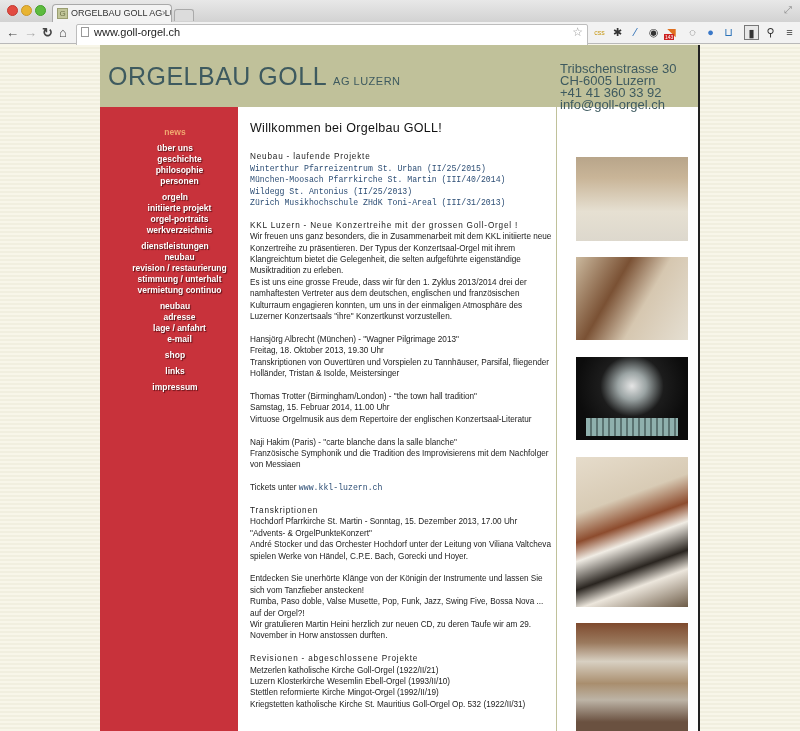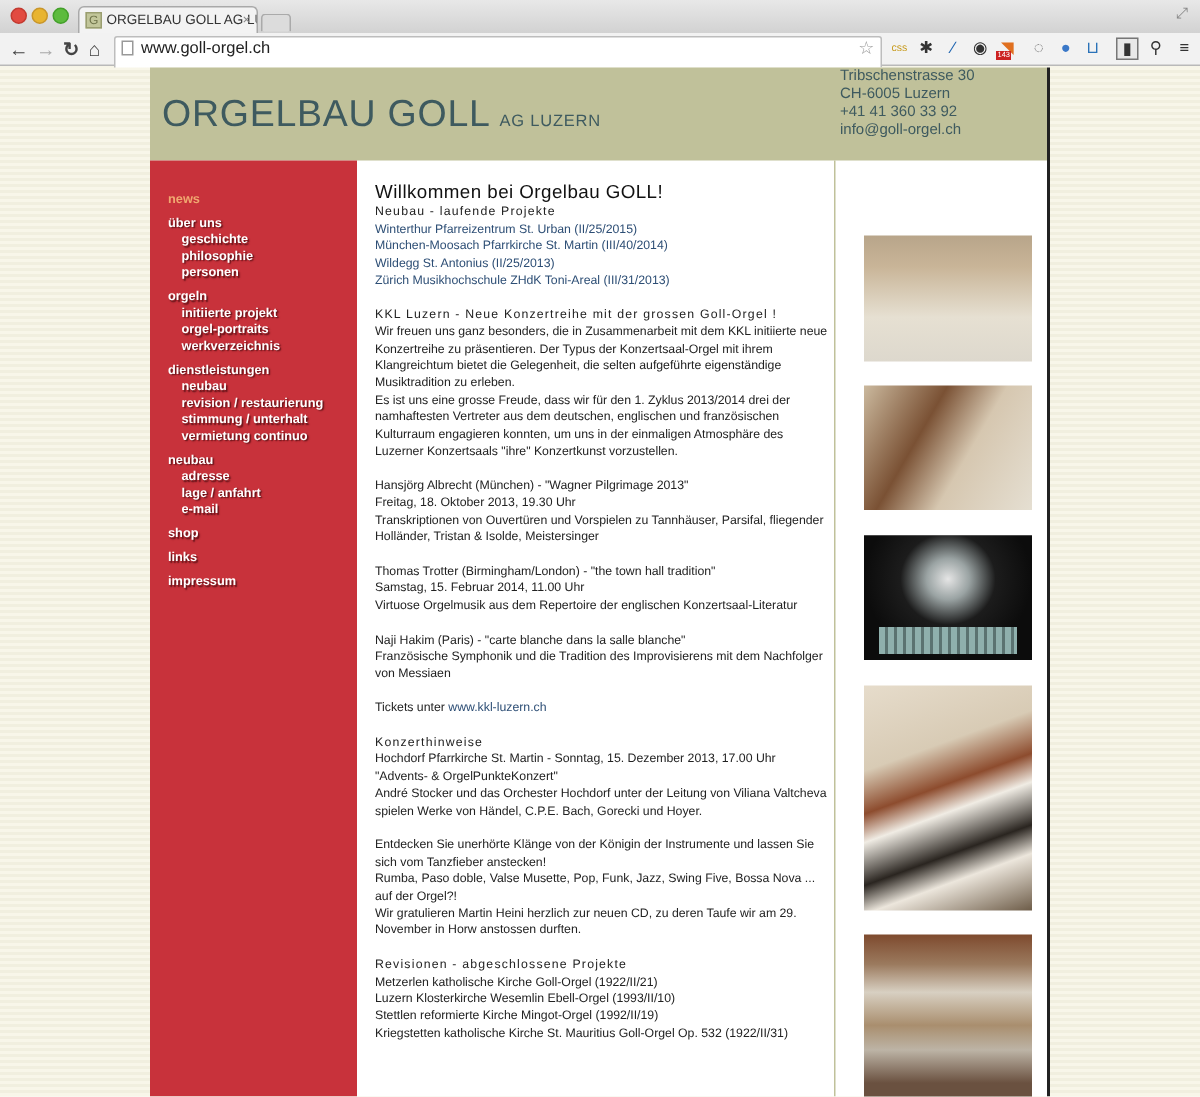--- a/index.html
+++ b/index.html
@@ -34,35 +34,35 @@
 
   
   .page-bg { position: absolute; left: 0; top: 45px; width: 800px; height: 686px;
     background: repeating-linear-gradient(#f8f6e9 0px, #f8f6e9 2px, #f1efdf 2px, #f1efdf 4px); }
   .site { position: absolute; left: 100px; top: 45px; width: 600px; height: 686px; background: #fff;
     border-right: 2px solid #222; }
   .header { position: absolute; left: 0; top: 0; width: 598px; height: 62px; background: #c0c19a; }
   .logo { position: absolute; left: 8px; top: 17px; font-size: 25px; color: #3e5a5f; letter-spacing: 0.5px;
     font-weight: normal; white-space: nowrap; }
   .logo-sub { font-size: 11px; letter-spacing: 0.5px; margin-left: 6px; }
-  .address { position: absolute; left: 460px; top: 0; font-size: 10px; line-height: 12px; color: #3e5a5f; }
+  .address { position: absolute; left: 460px; top: 18px; font-size: 13px; line-height: 12px; color: #3e5a5f; }
 
   .sidebar { position: absolute; left: 0; top: 62px; width: 138px; height: 624px; background: #c8323b; }
-  .nav { list-style: none; padding: 20px 0 0 12px; }
+  .nav { list-style: none; padding: 20px 0 0 12px; text-align: center; }
   .nav li { font-size: 8.5px; font-weight: bold; color: #fff; line-height: 11px; text-shadow: 1px 1px 1px #5a0f14; }
   .nav li.main { margin-top: 5px; }
   .nav li.main.first { margin-top: 0; color: #f0a870; text-shadow: none; }
   .nav li.sub { padding-left: 9px; }
 
   .content { position: absolute; left: 150px; top: 62px; width: 305px; height: 624px; overflow: hidden;
     font-size: 8.2px; line-height: 11.4px; color: #222; }
-  .content h1 { font-size: 12.5px; font-weight: normal; margin-top: 16px; margin-bottom: 1px; letter-spacing: 0.3px; color: #111; }
+  .content h1 { font-size: 12.5px; font-weight: normal; margin-top: 16px; margin-bottom: 17px; letter-spacing: 0.3px; color: #111; }
   .content h2 { font-size: 8.2px; font-weight: normal; letter-spacing: 0.8px; }
   .content .block { margin-bottom: 11.4px; }
-  .content a { color: #2d4e75; text-decoration: none; display: block; }
+  .content a { color: #2d4e75; text-decoration: none; display: block; font-family: Liberation Mono, monospace; }
   .content a.inline { display: inline; }
   .content .hl { color: #2d4e75; }
 
   .divider { position: absolute; left: 456px; top: 62px; width: 1px; height: 624px; background: #c0c19a; }
 
   .gallery { position: absolute; left: 476px; top: 62px; width: 112px; }
   .photo { position: absolute; left: 0; width: 112px; }
   .photo.p1 { top: 50px; height: 84px;
     background: linear-gradient(180deg, #b8a58a 0%, #c9b598 25%, #e6e0d2 65%, #ddd8cd 100%); }
   .photo.p2 { top: 150px; height: 83px;
@@ -187,21 +187,21 @@
     <div class="block">
       <div>Naji Hakim (Paris) - "carte blanche dans la salle blanche"</div>
       <div>Französische Symphonik und die Tradition des Improvisierens mit dem Nachfolger von Messiaen</div>
     </div>
 
     <div class="block">
       <span>Tickets unter </span><a class="inline">www.kkl-luzern.ch</a>
     </div>
 
     <div class="block">
-      <h2>Konzerthinweise</h2>
+      <h2>Transkriptionen</h2>
       <div>Hochdorf Pfarrkirche St. Martin - Sonntag, 15. Dezember 2013, 17.00 Uhr</div>
       <div>"Advents- &amp; OrgelPunkteKonzert"</div>
       <div>André Stocker und das Orchester Hochdorf unter der Leitung von Viliana Valtcheva spielen Werke von Händel, C.P.E. Bach, Gorecki und Hoyer.</div>
     </div>
 
     <div class="block">
       <div>Entdecken Sie unerhörte Klänge von der Königin der Instrumente und lassen Sie sich vom Tanzfieber anstecken!</div>
       <div>Rumba, Paso doble, Valse Musette, Pop, Funk, Jazz, Swing Five, Bossa Nova ... auf der Orgel?!</div>
       <div>Wir gratulieren Martin Heini herzlich zur neuen CD, zu deren Taufe wir am 29. November in Horw anstossen durften.</div>
     </div>

